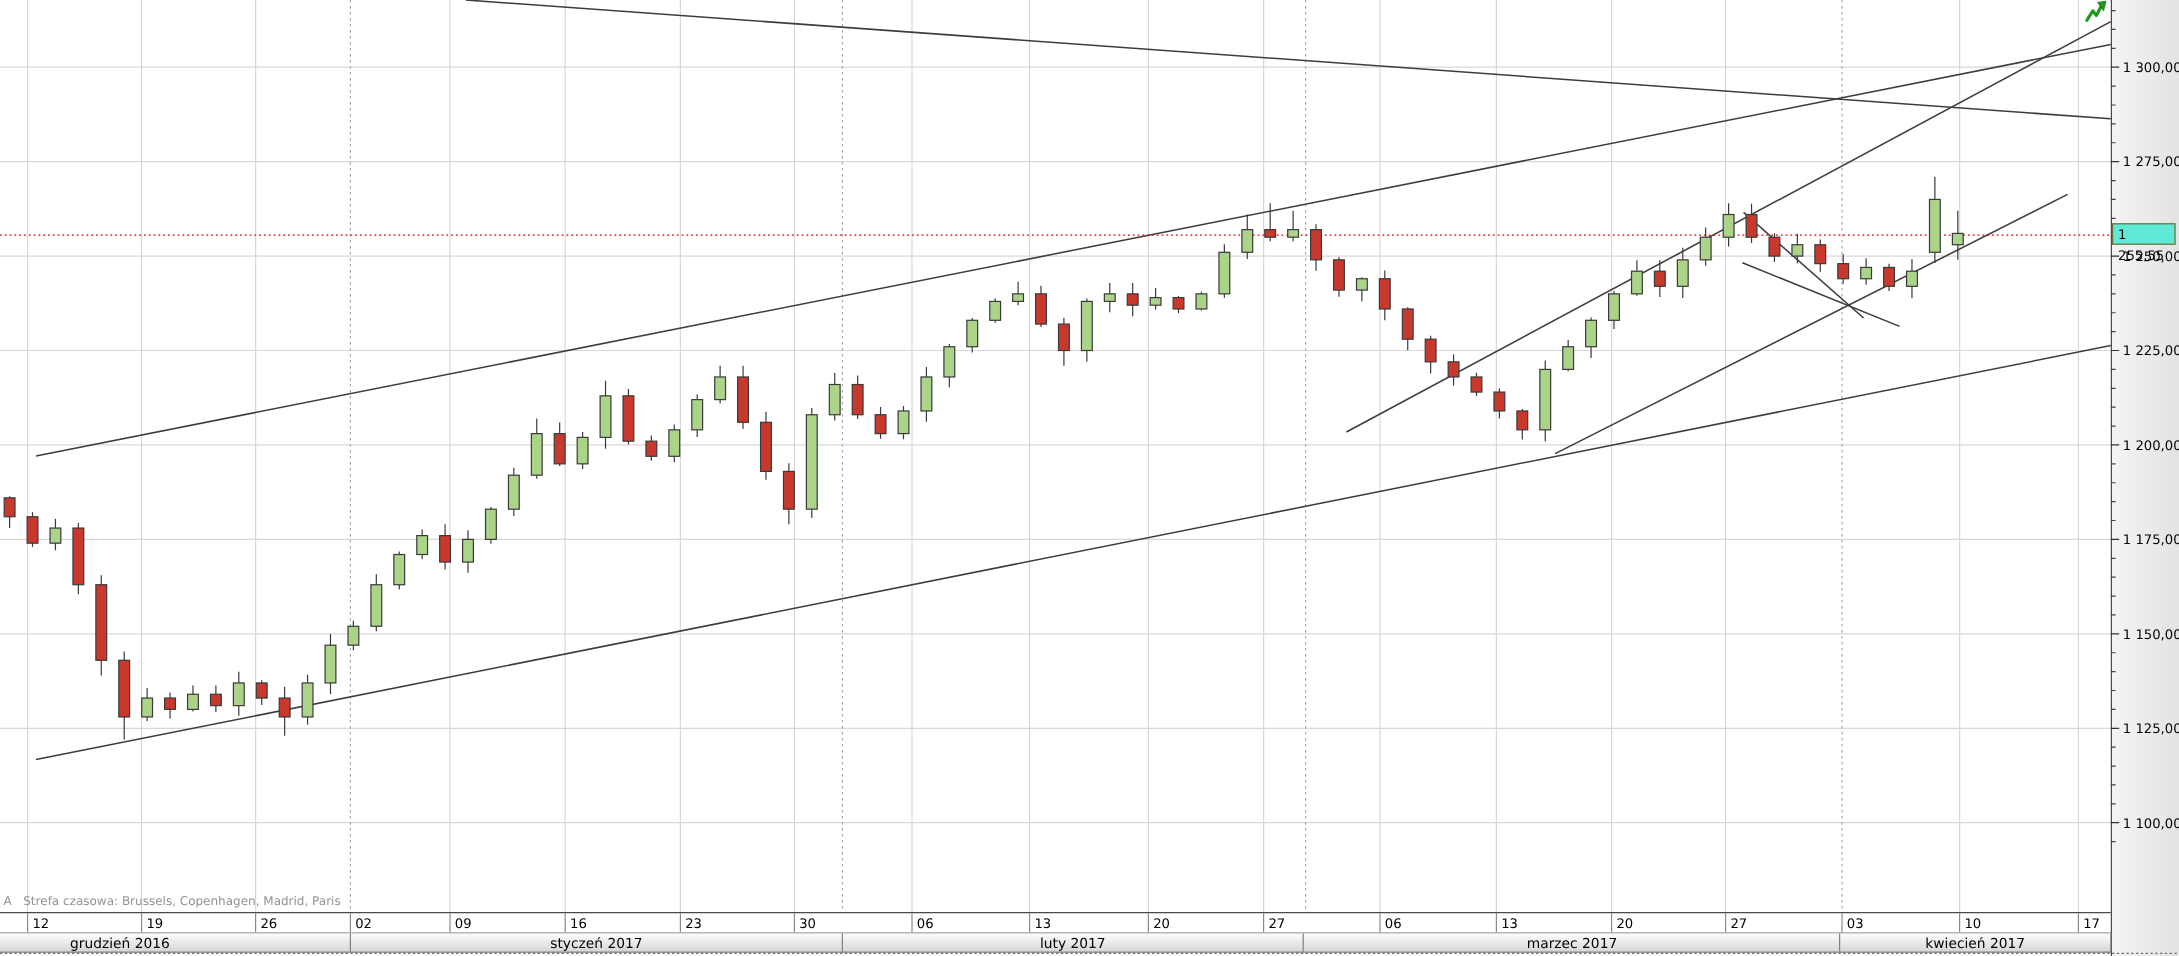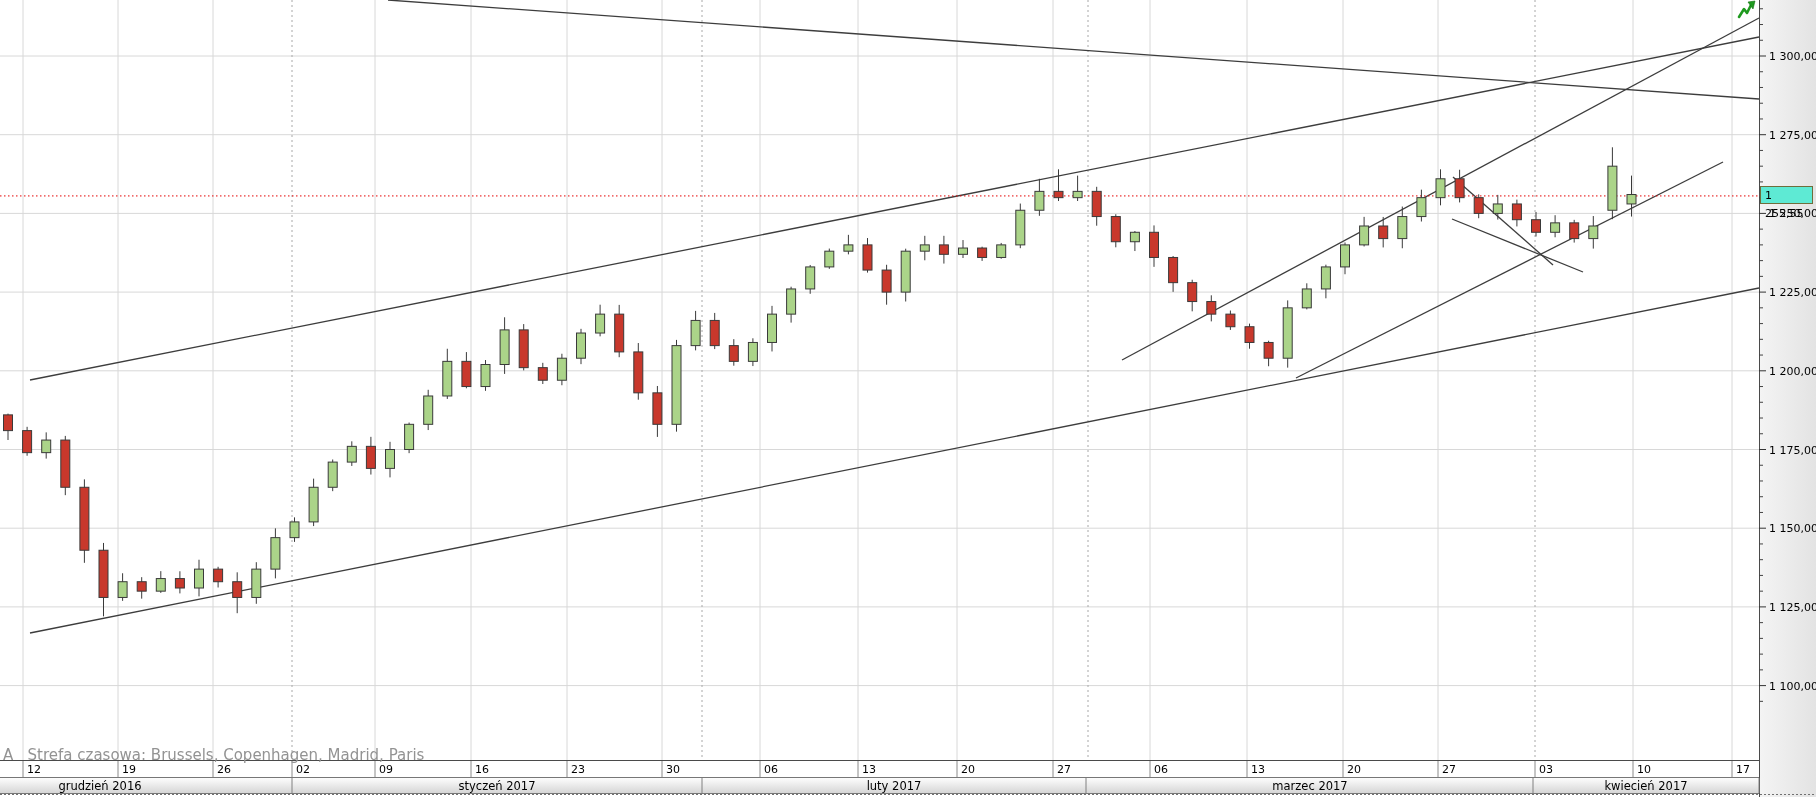--- a/index.html
+++ b/index.html
@@ -1,20 +1,20 @@
 <!DOCTYPE html>
 <html><head>
 <meta charset="utf-8">
 <style>
   html,body{margin:0;padding:0;background:#fff;}
   body{width:1816px;height:797px;position:relative;overflow:hidden;
        font-family:"DejaVu Sans","Liberation Sans",sans-serif;}
   #chart-root{position:absolute;left:0;top:0;width:1804px;height:797px;}
   svg text{font-family:"DejaVu Sans","Liberation Sans",sans-serif;}
-  #tz-note{position:absolute;left:3px;top:746px;font-size:15px;color:#939393;
+  #tz-note{position:absolute;left:3px;top:746px;font-size:10px;color:#939393;
            letter-spacing:0px;white-space:pre;}
   #price-bubble{position:absolute;left:1760px;top:186px;width:53px;height:18px;
     background:#5eead4;border:1px solid #6e6e3c;font-size:11px;color:#000;
     line-height:18px;padding-left:4px;box-sizing:border-box;}
 </style>
 </head>
 <body>
 
 <div id="chart-root">
   <svg id="cv" width="1816" height="797" viewBox="0 0 1816 797">

